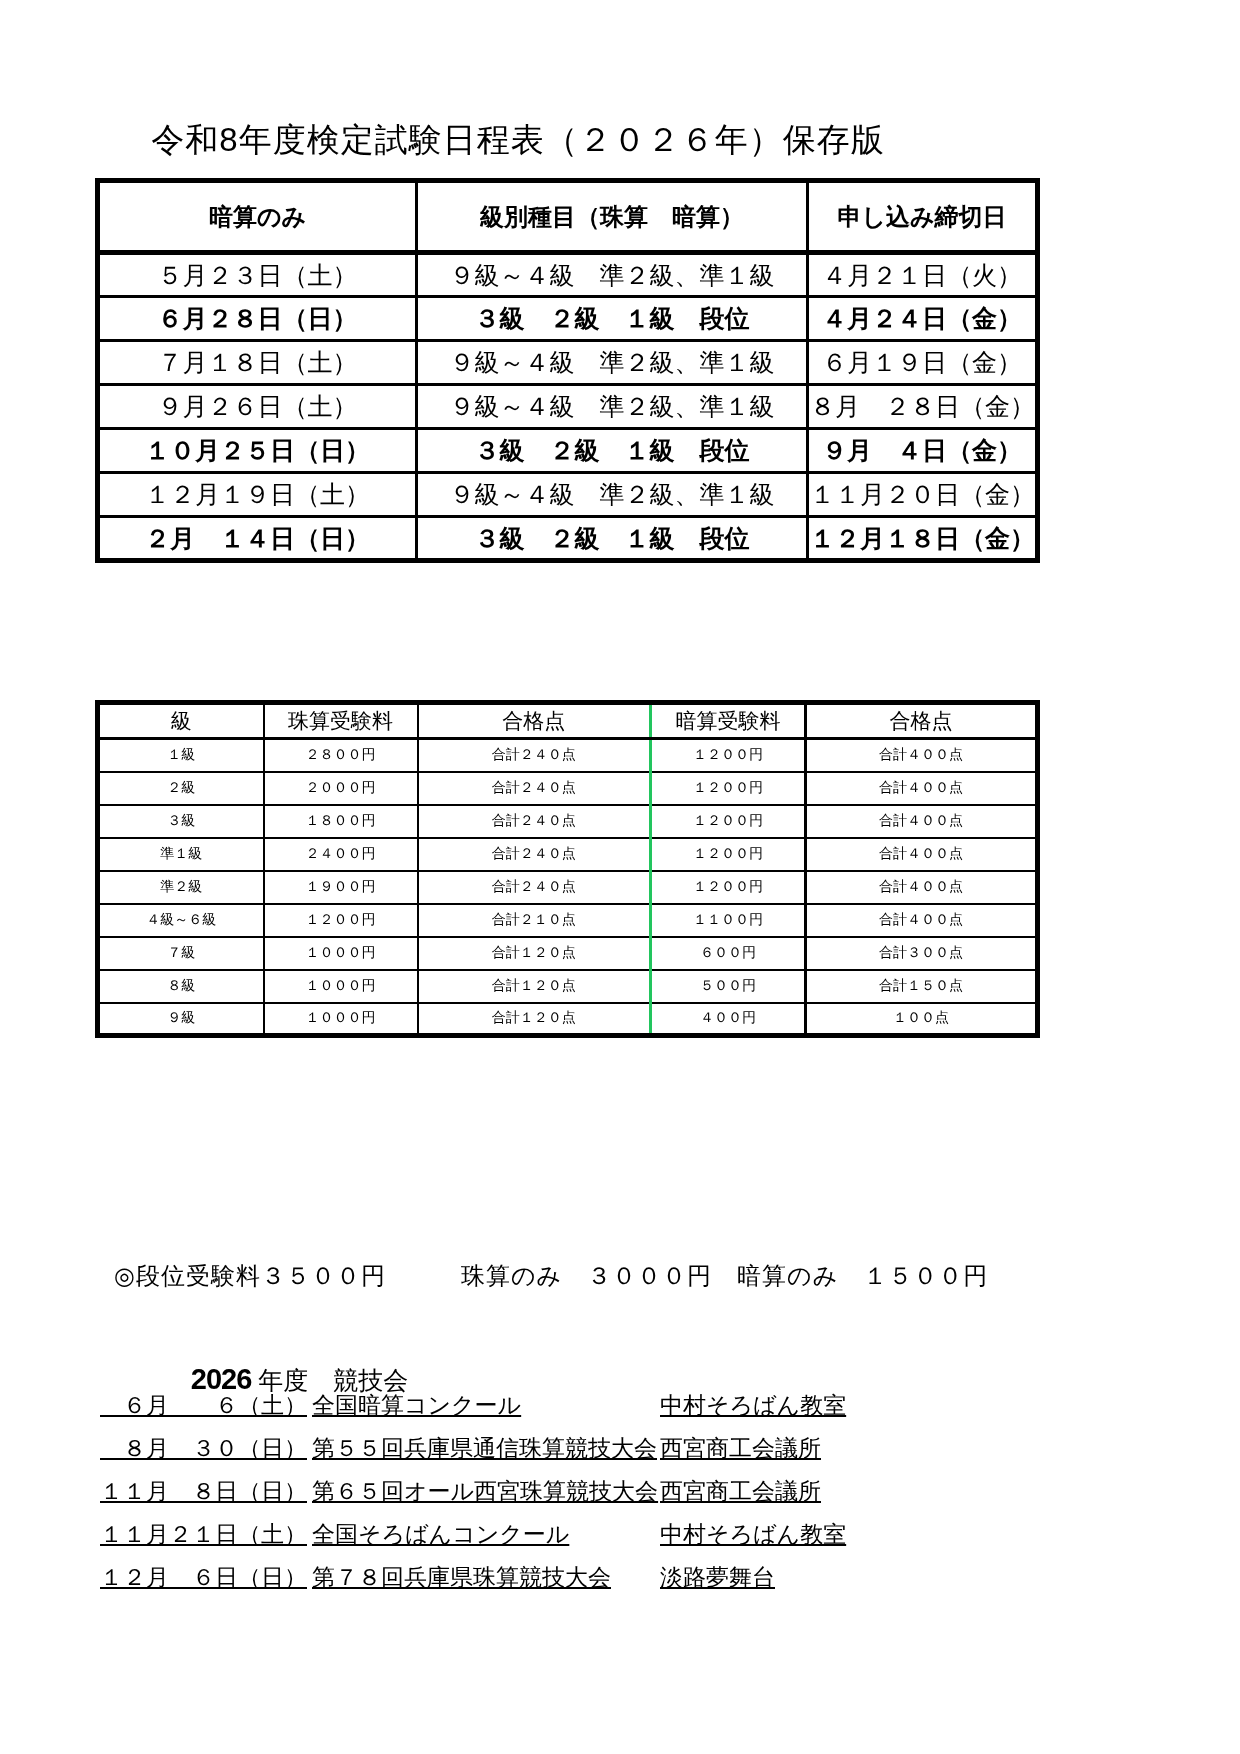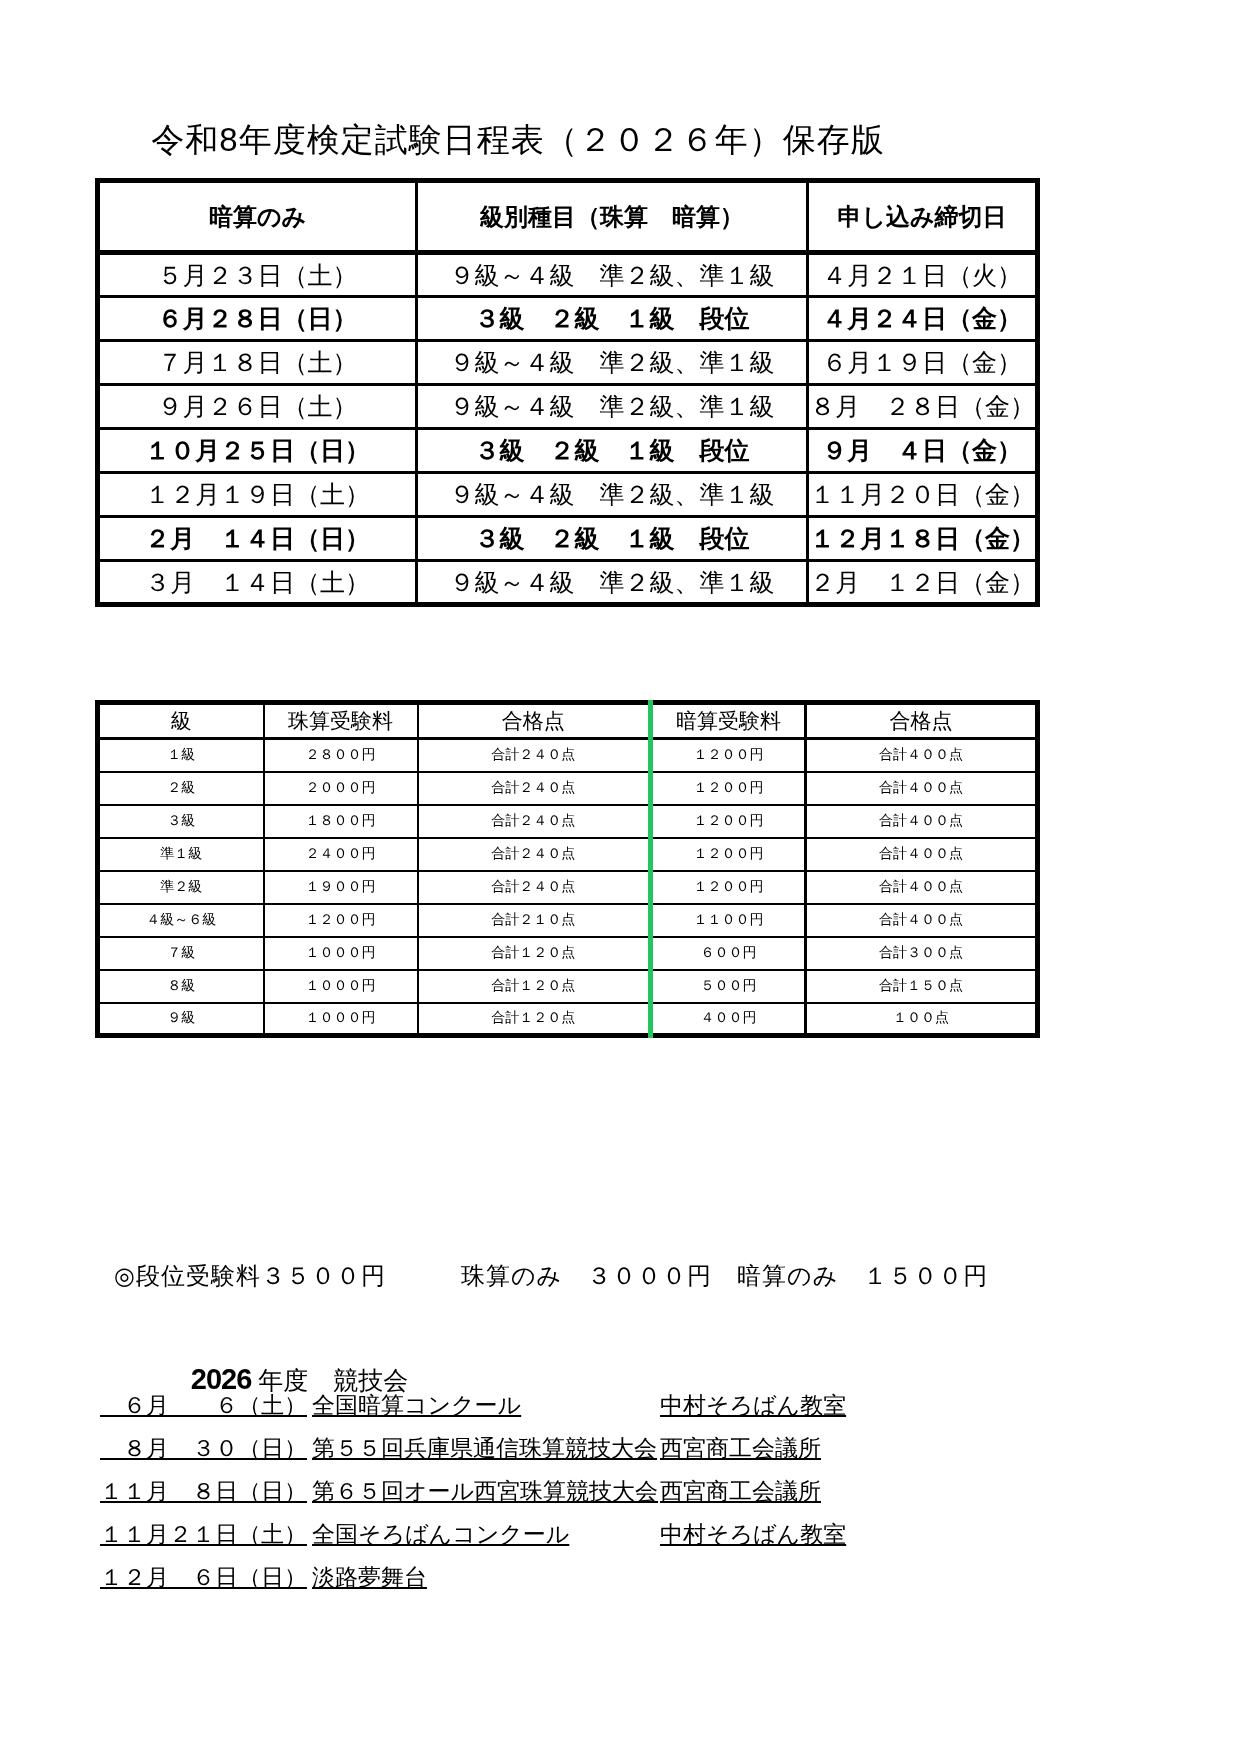--- a/index.html
+++ b/index.html
@@ -44,21 +44,21 @@
     border-collapse: collapse; table-layout: fixed;
     border: 5px solid #000;
   }
   table.fees th, table.fees td {
     border: 2px solid #000;
     text-align: center; vertical-align: middle;
     font-weight: normal; white-space: pre; overflow: hidden;
   }
   table.fees thead th { height: 36px; font-size: 21px; border-bottom: 3px solid #000; }
   table.fees tbody td { height: 33px; font-size: 14px; }
-  table.fees th.divider, table.fees td.divider { border-left: 5px solid #22c55e; }
+  table.fees th.divider, table.fees td.divider { border-left: 3px solid #22c55e; }
   table.fees th.thickish, table.fees td.thickish { border-left: 3px solid #000; }
 
   
   .dan-note {
     position: absolute; top: 1244px; left: 98px; margin: 16px;
     font-size: 24px; white-space: pre; letter-spacing: 1px;
   }
 
   
   .comp-heading {
@@ -124,25 +124,20 @@
       </tr>
       <tr>
         <td>１２月１９日（土）</td>
         <td>９級～４級　準２級、準１級</td>
         <td>１１月２０日（金）</td>
       </tr>
       <tr class="bold-row">
         <td>２月　１４日（日）</td>
         <td>３級　２級　１級　段位</td>
         <td>１２月１８日（金）</td>
-      </tr>
-      <tr>
-        <td>３月　１４日（土）</td>
-        <td>９級～４級　準２級、準１級</td>
-        <td>２月　１２日（金）</td>
       </tr>
     </tbody>
   </table>
 
   <table class="fees">
     <colgroup>
       <col style="width:166px">
         <col style="width:154px">
         <col style="width:233px">
         <col style="width:155px">
@@ -246,17 +241,18 @@
       <span class="c-event">第６５回オール西宮珠算競技大会</span>
       <span class="c-venue">西宮商工会議所</span>
     </div>
     <div class="comp-item">
       <span class="c-date">１１月２１日（土）</span>
       <span class="c-event">全国そろばんコンクール</span>
       <span class="c-venue">中村そろばん教室</span>
     </div>
     <div class="comp-item">
       <span class="c-date">１２月　６日（日）</span>
+      <span class="c-event">第７８回兵庫県珠算競技大会</span>
       <span class="c-venue">淡路夢舞台</span>
     </div>
   </div>
 
 </div>
 
 </body></html>

